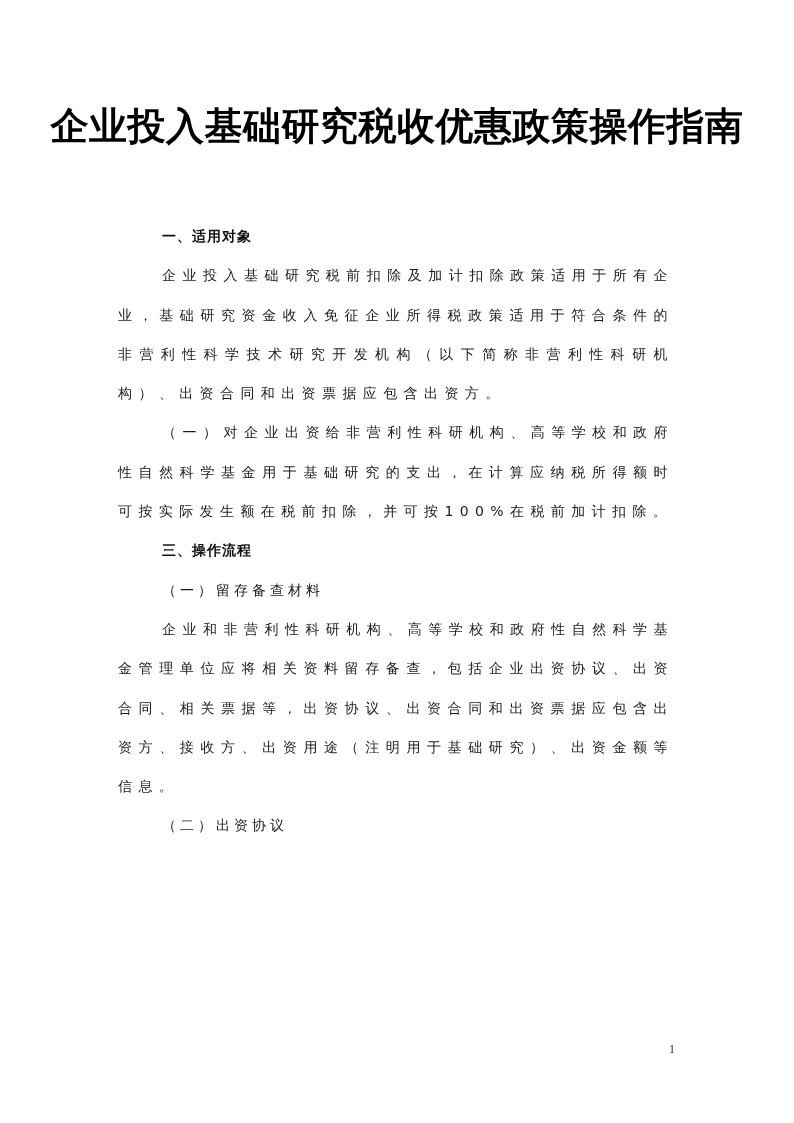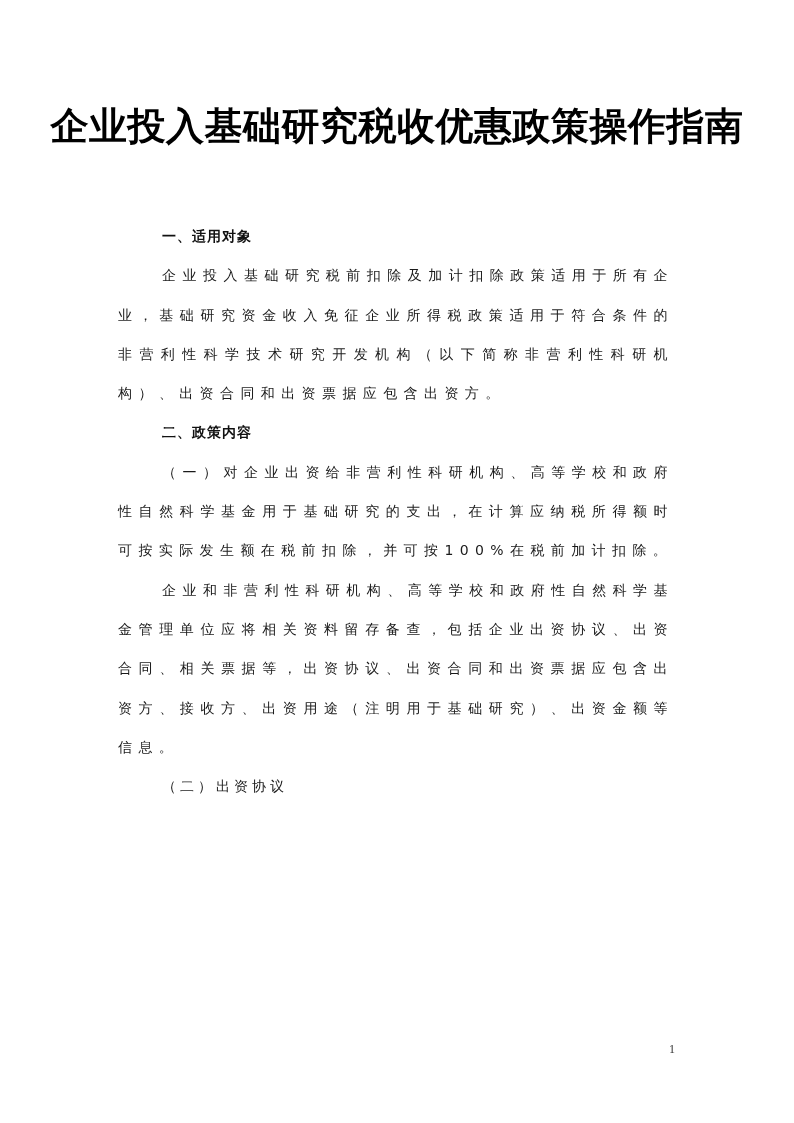--- a/index.html
+++ b/index.html
@@ -30,21 +30,22 @@
 </head>
 <body>
 
 <div class="page">
   <div class="title">企业投入基础研究税收优惠政策操作指南</div>
 
   <div class="body">
     <div class="h1">一、适用对象</div>
     <p class="p">企业投入基础研究税前扣除及加计扣除政策适用于所有企业，基础研究资金收入免征企业所得税政策适用于符合条件的非营利性科学技术研究开发机构（以下简称非营利性科研机构）、出资合同和出资票据应包含出资方。</p>
 
-    <div class="h1">二、政策内容</div>
     <p class="p">（一）对企业出资给非营利性科研机构、高等学校和政府性自然科学基金用于基础研究的支出，在计算应纳税所得额时可按实际发生额在税前扣除，并可按100%在税前加计扣除。</p>
 
+    <div class="h1">三、操作流程</div>
+    <div class="sub">（一）留存备查材料</div>
     <p class="p">企业和非营利性科研机构、高等学校和政府性自然科学基金管理单位应将相关资料留存备查，包括企业出资协议、出资合同、相关票据等，出资协议、出资合同和出资票据应包含出资方、接收方、出资用途（注明用于基础研究）、出资金额等信息。</p>
     <div class="sub">（二）出资协议</div>
   </div>
 
   <div class="pagenum">1</div>
 </div>
 
 </body></html>

